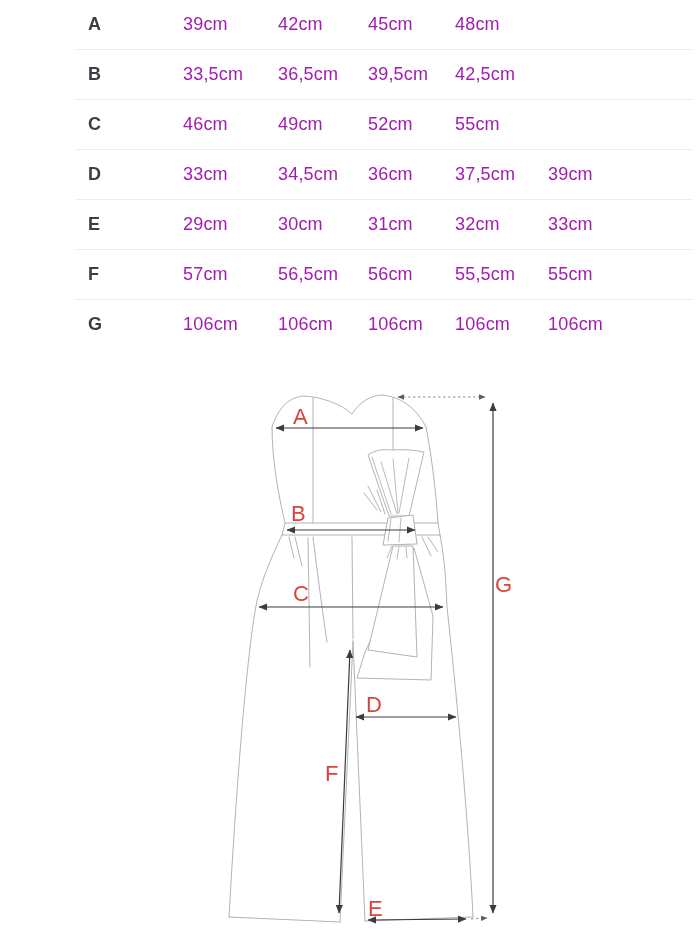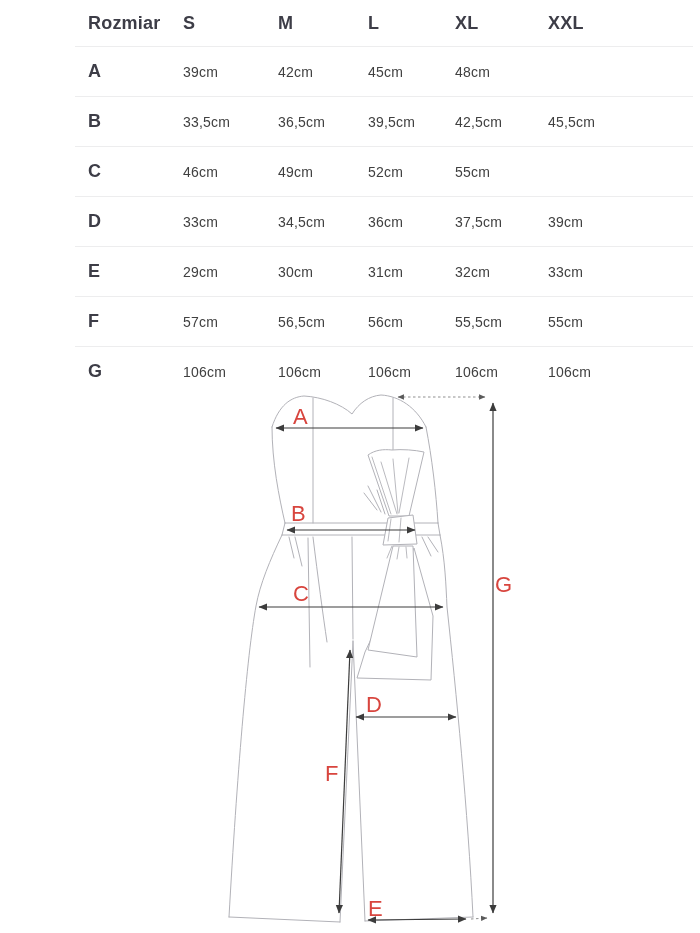--- a/index.html
+++ b/index.html
@@ -14,63 +14,54 @@
   .chart-row{
     display:grid;
     grid-template-columns:108px 95px 90px 87px 93px 1fr;
     align-items:center;
     height:49px;
     border-bottom:1px solid #ededee;
   }
   .chart-row.header{height:46px;}
   .chart-row:last-child{border-bottom:none;}
   .cell{
-    font-size:14px;color:#404040;letter-spacing:.2px;
+    font-size:18px;color:#a21caf;letter-spacing:.2px;
     white-space:nowrap;
   }
   .cell.first{padding-left:13px;}
   .header .cell, .cell.row-label{
     font-weight:700;color:#3d3d47;font-size:18px;
   }
   
   .diagram-svg{position:absolute;top:0;left:0;}
   .diagram-svg text{
     font-family:"Liberation Sans", sans-serif;
     font-size:22px;
     fill:#d8453e;
   }
 </style>
 </head>
 <body>
 
 <div class="size-chart">
-  <div class="chart-row header">
-    <div class="cell first">Rozmiar</div>
-    <div class="cell">S</div>
-    <div class="cell">M</div>
-    <div class="cell">L</div>
-    <div class="cell">XL</div>
-    <div class="cell">XXL</div>
-  </div>
 
   <div class="chart-row">
     <div class="cell first row-label">A</div>
     <div class="cell">39cm</div>
     <div class="cell">42cm</div>
     <div class="cell">45cm</div>
     <div class="cell">48cm</div>
   </div>
 
   <div class="chart-row">
     <div class="cell first row-label">B</div>
     <div class="cell">33,5cm</div>
     <div class="cell">36,5cm</div>
     <div class="cell">39,5cm</div>
     <div class="cell">42,5cm</div>
-    <div class="cell">45,5cm</div>
   </div>
 
   <div class="chart-row">
     <div class="cell first row-label">C</div>
     <div class="cell">46cm</div>
     <div class="cell">49cm</div>
     <div class="cell">52cm</div>
     <div class="cell">55cm</div>
   </div>
 

